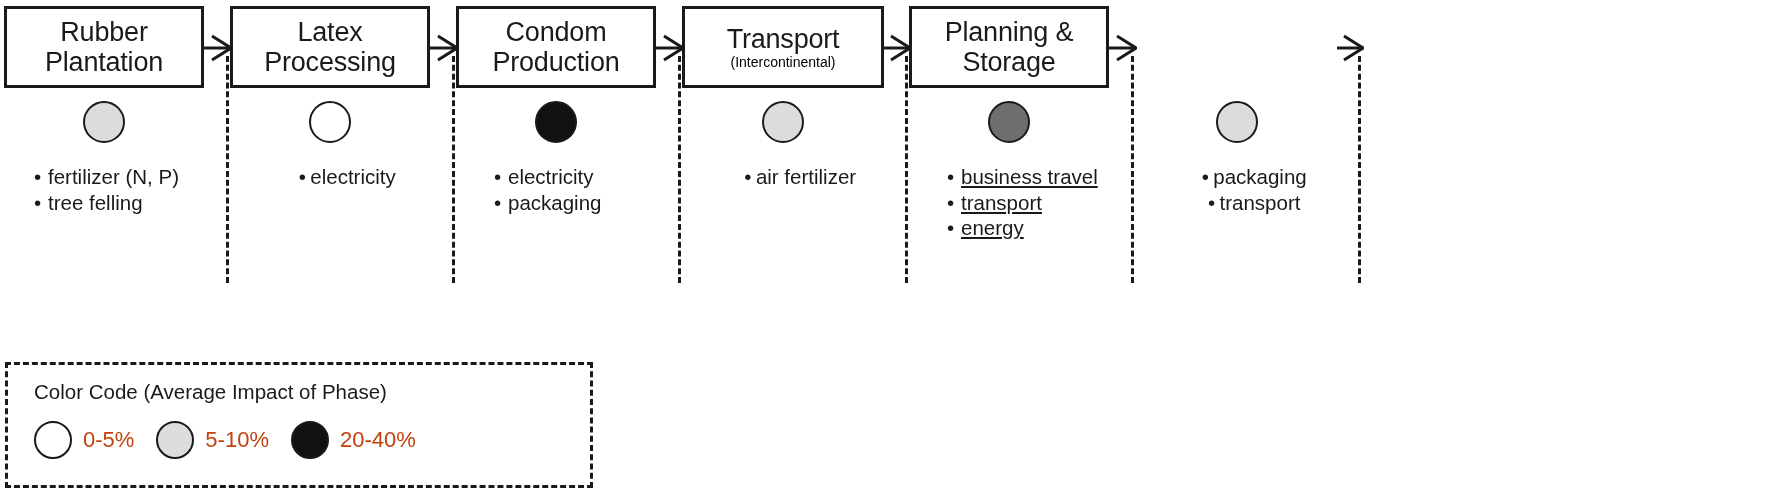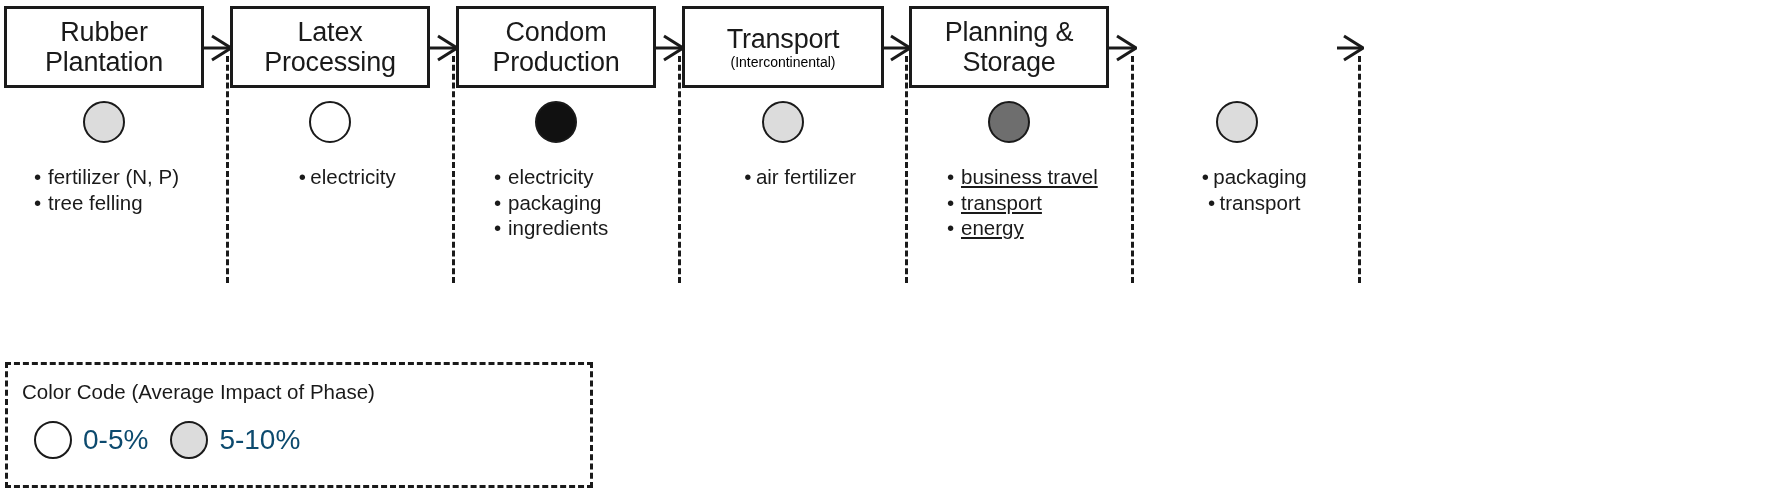--- a/index.html
+++ b/index.html
@@ -132,21 +132,21 @@
     left: 5px;
     top: 362px;
     width: 588px;
     height: 126px;
     border: 3.5px dashed #1a1a1a;
     background: #ffffff;
   }
 
   .legend-title {
     position: absolute;
-    left: 14px;
+    left: 26px;
     top: 15px;
     font-size: 20.5px;
     color: #1a1a1a;
     white-space: nowrap;
   }
 
   .legend-items {
     position: absolute;
     left: 26px;
     top: 56px;
@@ -162,22 +162,22 @@
 
   .legend-swatch {
     width: 38px;
     height: 38px;
     border-radius: 50%;
     border: 2.5px solid #1a1a1a;
     flex: 0 0 auto;
   }
 
   .legend-label {
-    font-size: 28px;
-    color: #0c4a6e;
+    font-size: 22px;
+    color: #c2410c;
     margin-left: 11px;
     white-space: nowrap;
   }
 </style>
 </head>
 <body>
 
 <div id="diagram">
 
   <div class="phase-row" id="phase-row">
@@ -204,21 +204,20 @@
       </div>
       <div class="phase" style="left: 456px; width: 200px;">
         <div class="phase-box">
           <div class="phase-title">Condom
 Production</div>
         </div>
         <div class="impact-circle" title="20-40%" style="background: rgb(17, 17, 17);"></div>
         <ul class="phase-items" style="padding-left: 22px;">
           <li>electricity</li>
           <li>packaging</li>
-          <li>ingredients</li>
         </ul>
       </div>
       <div class="phase" style="left: 682px; width: 202px;">
         <div class="phase-box">
           <div class="phase-title">Transport</div>
           <div class="phase-subtitle">(Intercontinental)</div>
         </div>
         <div class="impact-circle" title="5-10%" style="background: rgb(220, 220, 220);"></div>
         <ul class="phase-items center">
           <li>air fertilizer</li>
@@ -291,16 +290,20 @@
     <div class="legend-title">Color Code (Average Impact of Phase)</div>
     <div class="legend-items" id="legend-items">
         <div class="legend-item">
           <div class="legend-swatch" style="background: rgb(255, 255, 255);"></div>
           <span class="legend-label">0-5%</span>
         </div>
         <div class="legend-item">
           <div class="legend-swatch" style="background: rgb(220, 220, 220);"></div>
           <span class="legend-label">5-10%</span>
         </div>
+        <div class="legend-item">
+          <div class="legend-swatch" style="background: rgb(17, 17, 17);"></div>
+          <span class="legend-label">20-40%</span>
+        </div>
       </div>
   </div>
 
 </div>
 
 </body></html>

